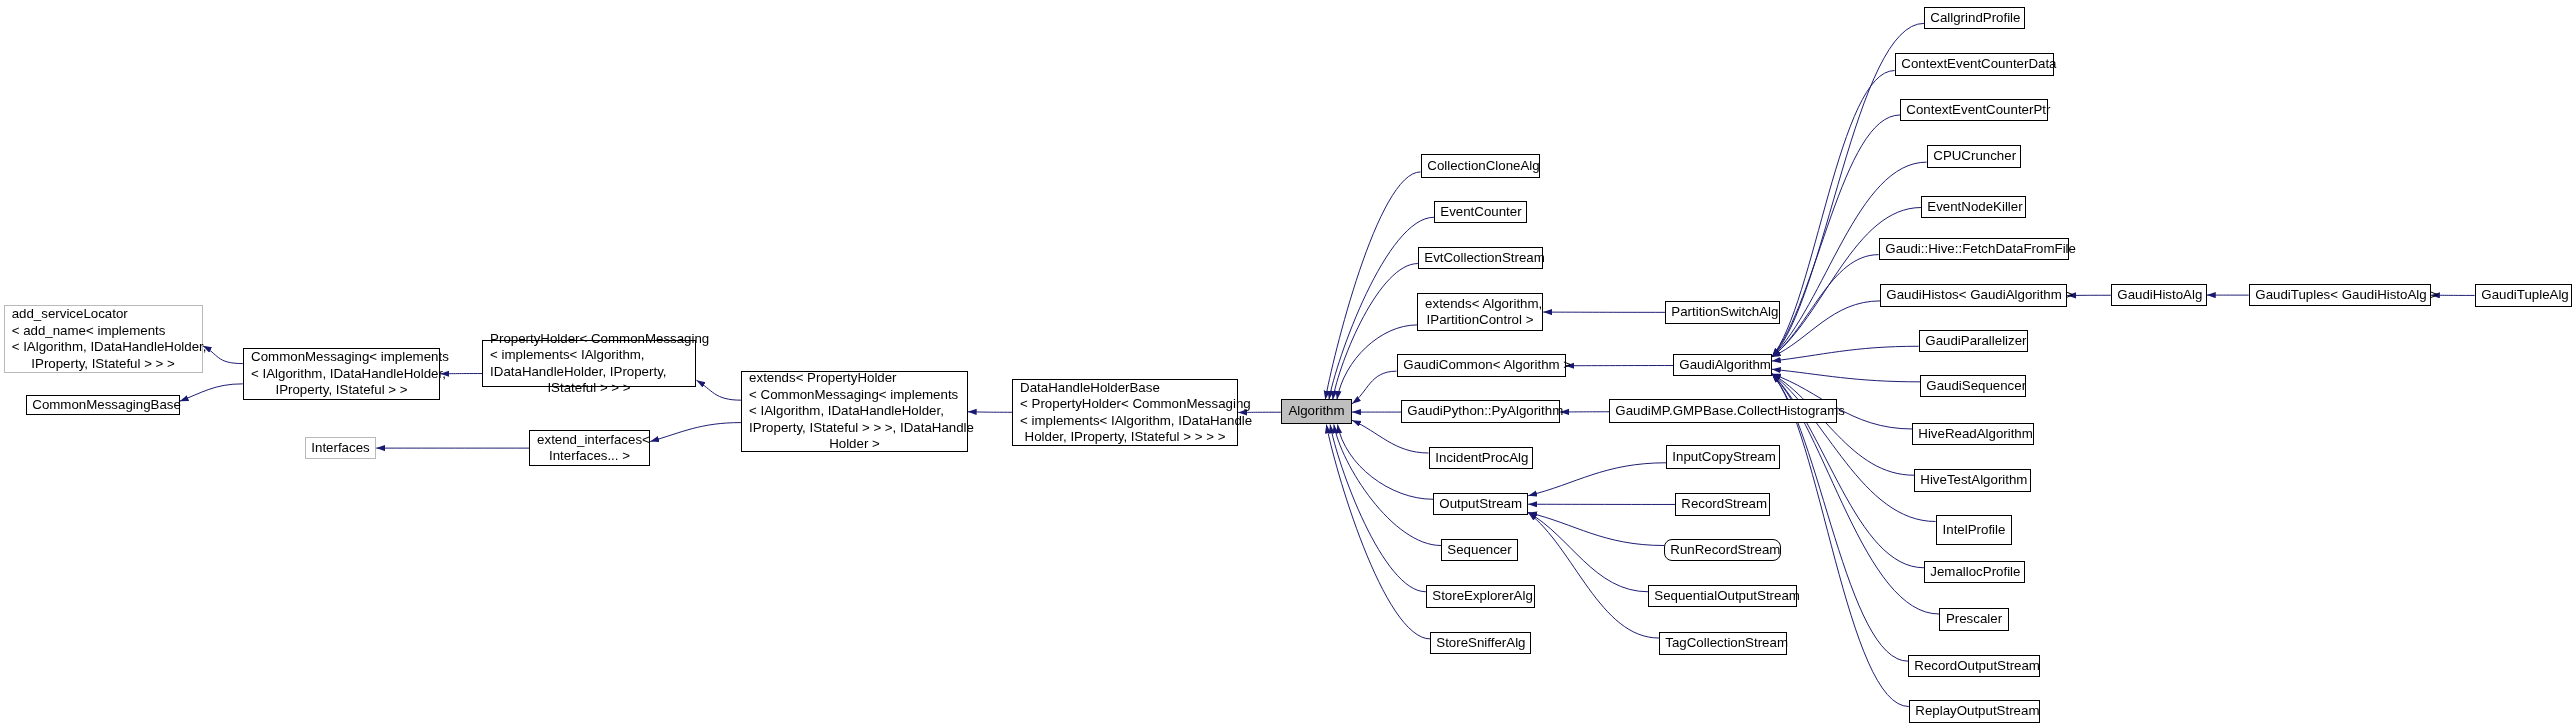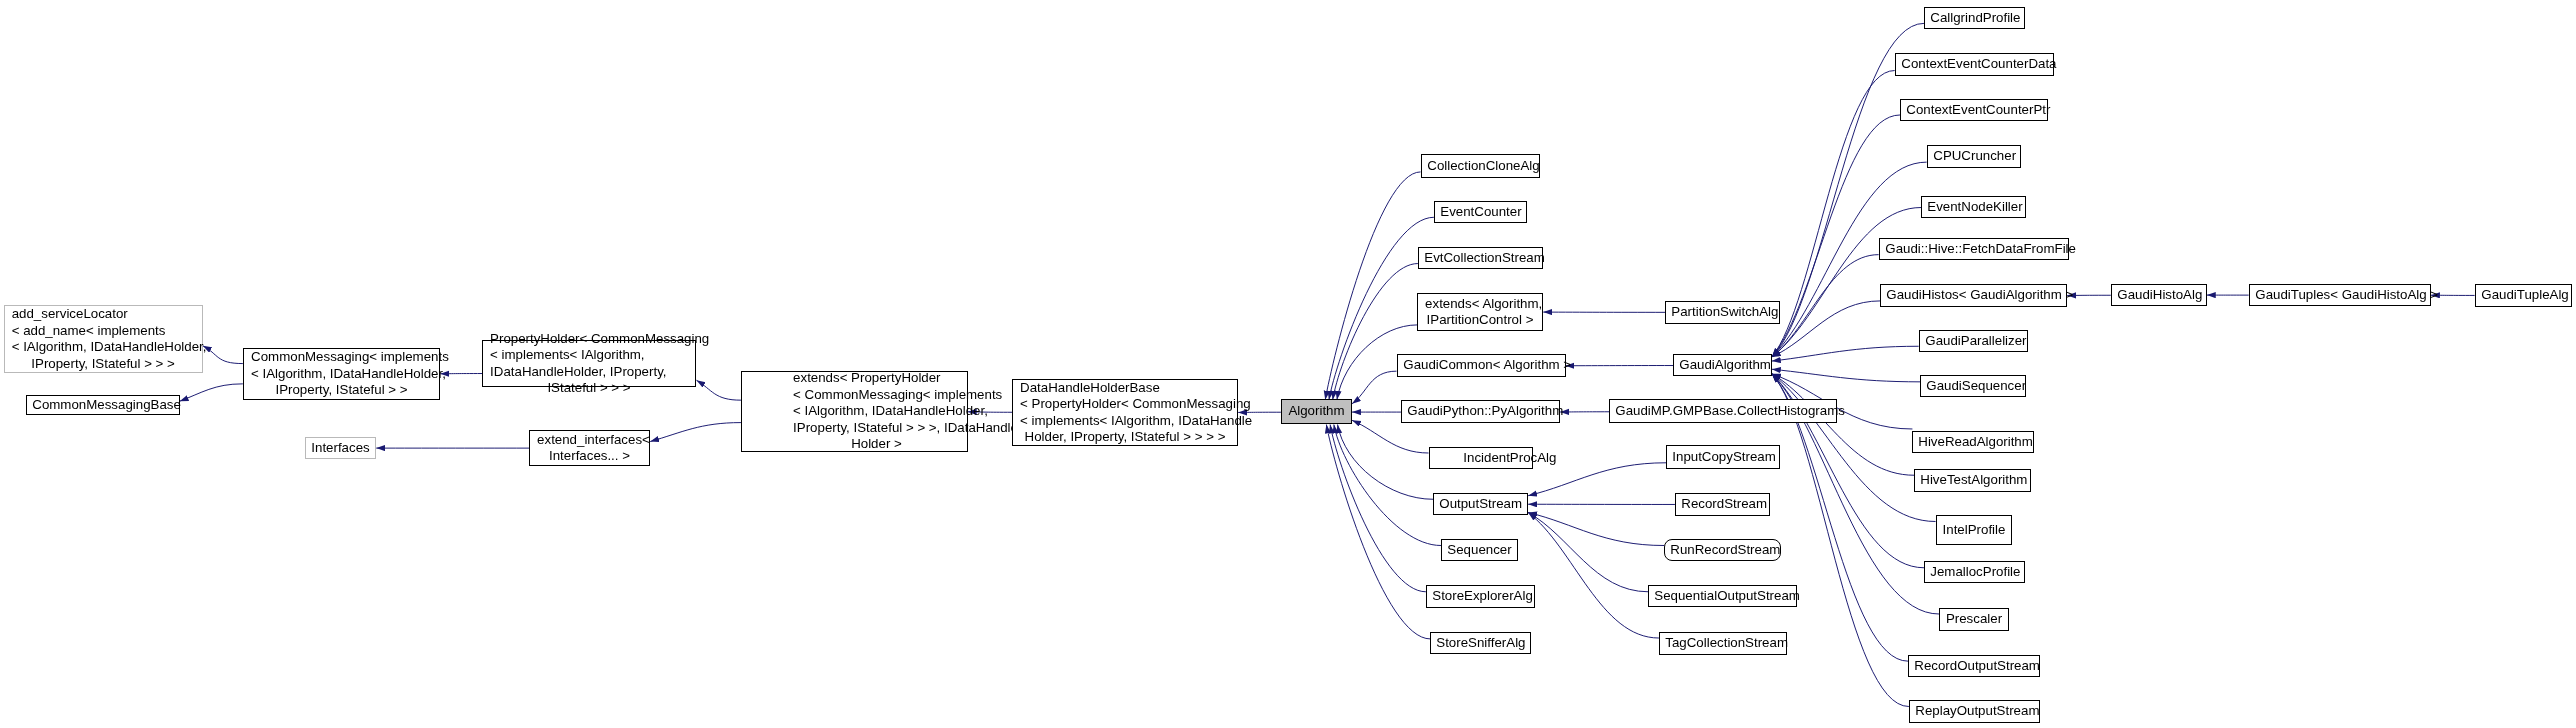--- a/index.html
+++ b/index.html
@@ -111,21 +111,21 @@
     <div class="node" style="left: 482px; top: 340px; width: 214px; height: 47px;">
       <div class="ln left">PropertyHolder&lt; CommonMessaging</div>
       <div class="ln left">&lt; implements&lt; IAlgorithm,</div>
       <div class="ln left">IDataHandleHolder, IProperty,</div>
       <div class="ln">IStateful &gt; &gt; &gt;</div>
     </div>
     <div class="node" style="left: 529px; top: 430px; width: 121px; height: 36px;">
       <div class="ln left">extend_interfaces&lt;</div>
       <div class="ln">Interfaces... &gt;</div>
     </div>
-    <div class="node" style="left: 741px; top: 371px; width: 227px; height: 81px; padding-left: 44px;">
+    <div class="node" style="left: 741px; top: 371px; width: 227px; height: 81px;">
       <div class="ln left">extends&lt; PropertyHolder</div>
       <div class="ln left">&lt; CommonMessaging&lt; implements</div>
       <div class="ln left">&lt; IAlgorithm, IDataHandleHolder,</div>
       <div class="ln left">IProperty, IStateful &gt; &gt; &gt;, IDataHandle</div>
       <div class="ln">Holder &gt;</div>
     </div>
     <div class="node" style="left: 1012px; top: 379px; width: 226px; height: 67px;">
       <div class="ln left">DataHandleHolderBase</div>
       <div class="ln left">&lt; PropertyHolder&lt; CommonMessaging</div>
       <div class="ln left">&lt; implements&lt; IAlgorithm, IDataHandle</div>
@@ -146,21 +146,21 @@
     <div class="node" style="left: 1417px; top: 293px; width: 126px; height: 38px;">
       <div class="ln left">extends&lt; Algorithm,</div>
       <div class="ln">IPartitionControl &gt;</div>
     </div>
     <div class="node" style="left: 1397px; top: 354px; width: 169px; height: 23px;">
       <div class="ln">GaudiCommon&lt; Algorithm &gt;</div>
     </div>
     <div class="node" style="left: 1401px; top: 400px; width: 159px; height: 23px;">
       <div class="ln">GaudiPython::PyAlgorithm</div>
     </div>
-    <div class="node" style="left: 1429px; top: 447px; width: 104px; height: 22px; padding-left: 28px;">
+    <div class="node" style="left: 1429px; top: 447px; width: 104px; height: 22px;">
       <div class="ln">IncidentProcAlg</div>
     </div>
     <div class="node" style="left: 1433px; top: 493px; width: 95px; height: 22px;">
       <div class="ln">OutputStream</div>
     </div>
     <div class="node" style="left: 1441px; top: 539px; width: 77px; height: 22px;">
       <div class="ln">Sequencer</div>
     </div>
     <div class="node" style="left: 1426px; top: 585px; width: 109px; height: 23px;">
       <div class="ln">StoreExplorerAlg</div>
@@ -212,21 +212,21 @@
     </div>
     <div class="node" style="left: 1880px; top: 284px; width: 187px; height: 23px;">
       <div class="ln">GaudiHistos&lt; GaudiAlgorithm &gt;</div>
     </div>
     <div class="node" style="left: 1919px; top: 330px; width: 109px; height: 22px;">
       <div class="ln">GaudiParallelizer</div>
     </div>
     <div class="node" style="left: 1920px; top: 375px; width: 106px; height: 22px;">
       <div class="ln">GaudiSequencer</div>
     </div>
-    <div class="node" style="left: 1912px; top: 423px; width: 122px; height: 22px; margin-top: 8px;">
+    <div class="node" style="left: 1912px; top: 423px; width: 122px; height: 22px;">
       <div class="ln">HiveReadAlgorithm</div>
     </div>
     <div class="node" style="left: 1914px; top: 469px; width: 117px; height: 23px;">
       <div class="ln">HiveTestAlgorithm</div>
     </div>
     <div class="node" style="left: 1936px; top: 515px; width: 76px; height: 30px;">
       <div class="ln">IntelProfile</div>
     </div>
     <div class="node" style="left: 1924px; top: 561px; width: 101px; height: 22px;">
       <div class="ln">JemallocProfile</div>

